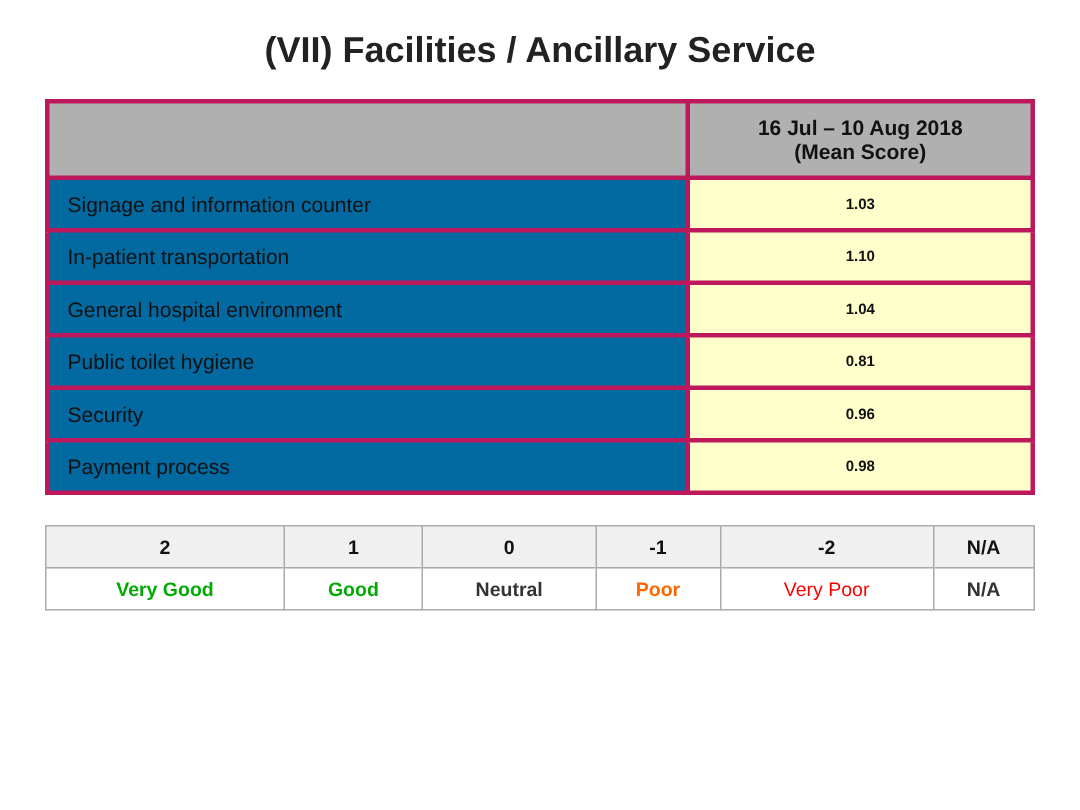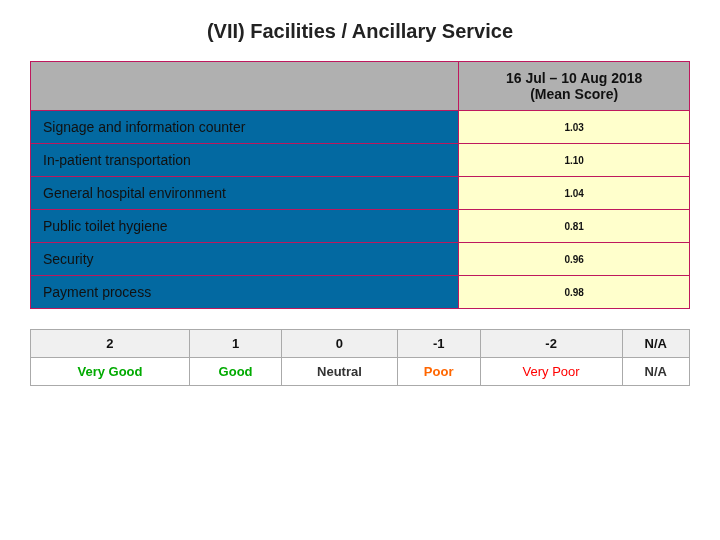--- a/index.html
+++ b/index.html
@@ -9,35 +9,35 @@
       background: #ffffff;
       width: 720px;
       height: 540px;
       display: flex;
       flex-direction: column;
       align-items: center;
       padding: 20px 30px;
     }
 
     .page-title {
-      font-size: 20px;
+      font-size: 24px;
       font-weight: bold;
       text-align: left;
       margin-bottom: 18px;
       color: #222;
     }
 
     .main-table {
       width: 100%;
       border-collapse: collapse;
       margin-bottom: 20px;
     }
 
     .main-table th, .main-table td {
-      border: 1px solid #be185d;
+      border: 3px solid #be185d;
       padding: 8px 12px;
     }
 
     .header-row th {
       background-color: #b0b0b0;
       text-align: center;
       font-size: 14px;
       font-weight: bold;
       color: #111;
     }

